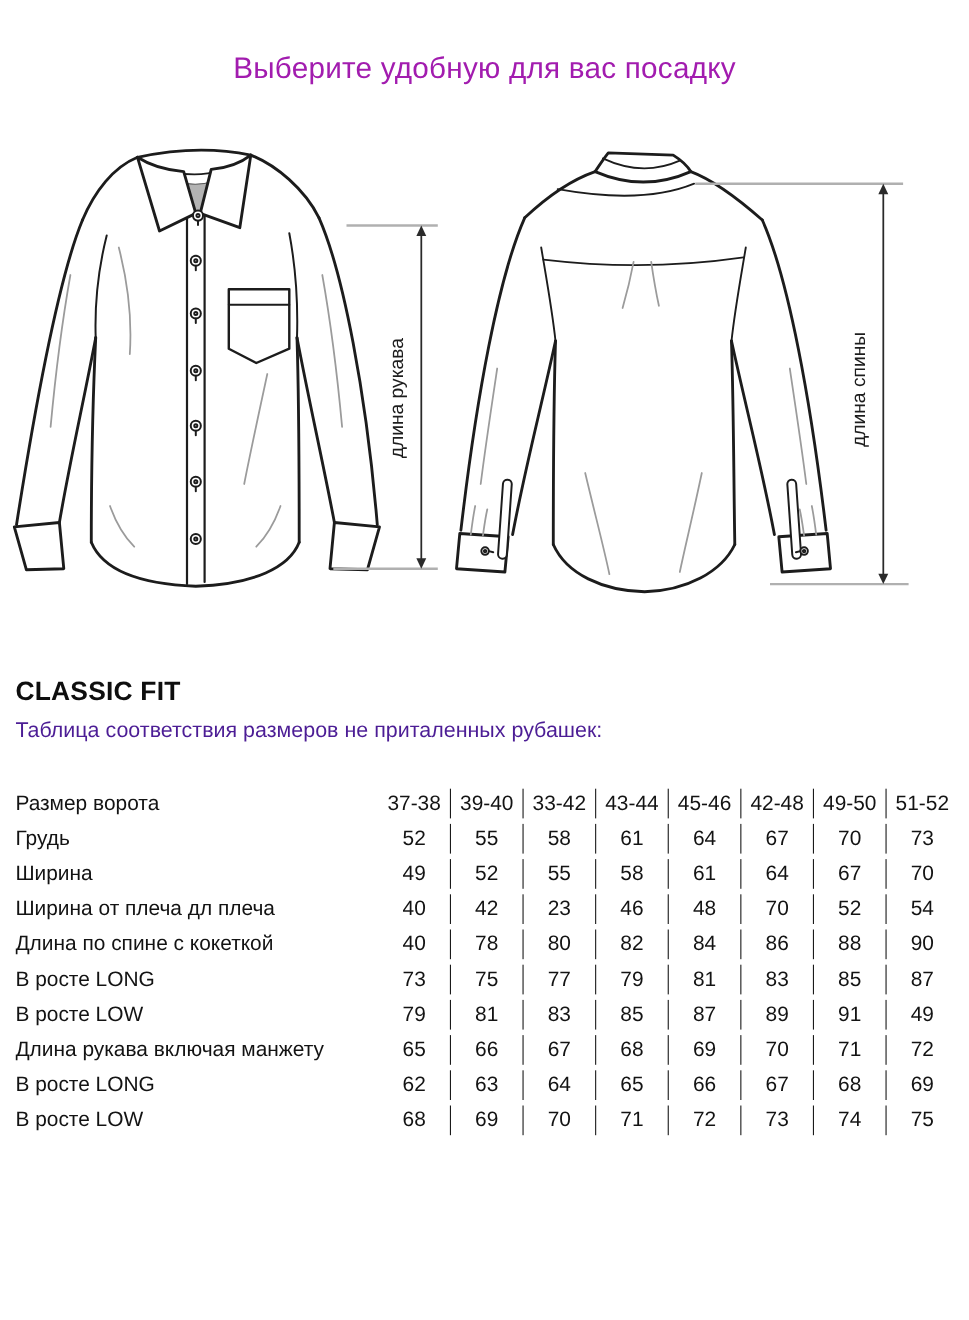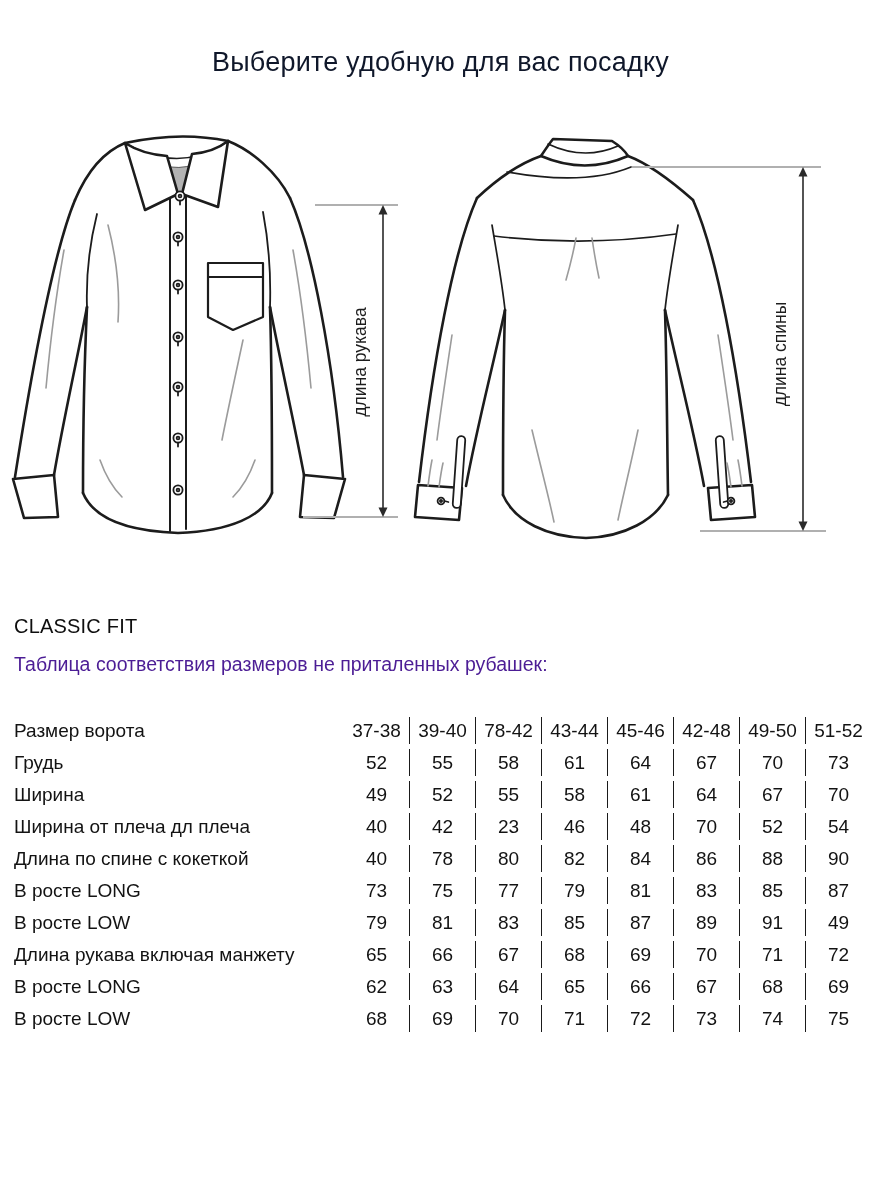--- a/index.html
+++ b/index.html
@@ -3,28 +3,28 @@
 <meta charset="utf-8">
 <style>
   html,body { margin:0; padding:0; background:#fff; }
   .canvas {
     position:relative; width:881px; height:1200px; margin:0 auto;
     background:#ffffff; font-family:"Liberation Sans", sans-serif; color:#111;
     overflow:hidden;
   }
   .page-title {
     position:absolute; top:47px; left:0; width:100%;
-    text-align:center; font-size:27px; font-weight:400; color:#0f172a;
+    text-align:center; font-size:27px; font-weight:400; color:#a21caf;
     letter-spacing:0.2px;
   }
   .diagram-svg { position:absolute; top:130px; left:0; }
   .dim-label { font-family:"Liberation Sans", sans-serif; font-size:17.5px; fill:#1d1d1d; }
   .fit-heading {
     position:absolute; top:615px; left:14px;
-    font-size:20px; font-weight:normal; color:#0e0e0e; letter-spacing:0.2px;
+    font-size:24px; font-weight:bold; color:#0e0e0e; letter-spacing:0.2px;
   }
   .fit-subtitle {
     position:absolute; top:653px; left:14px;
     font-size:19.5px; color:#4c1d95;
   }
   table.size-table {
     position:absolute; top:712px; left:14px;
     border-collapse:separate; border-spacing:0 5px;
     font-size:19px; color:#131313; table-layout:fixed; width:853px;
   }
@@ -203,21 +203,21 @@
 
   <div class="fit-heading">CLASSIC FIT</div>
   <div class="fit-subtitle">Таблица соответствия размеров не приталенных рубашек:</div>
 
   <table class="size-table">
     <tbody>
         <tr>
           <td class="row-label">Размер ворота</td>
           <td class="val">37-38</td>
           <td class="val">39-40</td>
-          <td class="val">78-42</td>
+          <td class="val">33-42</td>
           <td class="val">43-44</td>
           <td class="val">45-46</td>
           <td class="val">42-48</td>
           <td class="val">49-50</td>
           <td class="val">51-52</td>
         </tr>
         <tr>
           <td class="row-label">Грудь</td>
           <td class="val">52</td>
           <td class="val">55</td>

